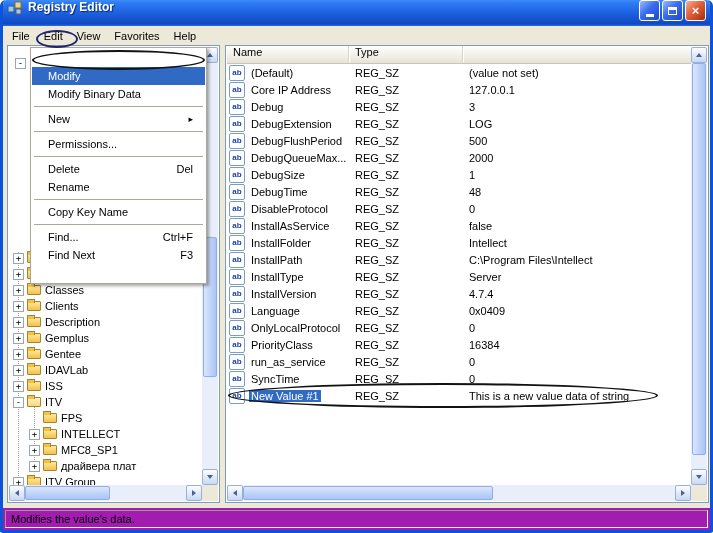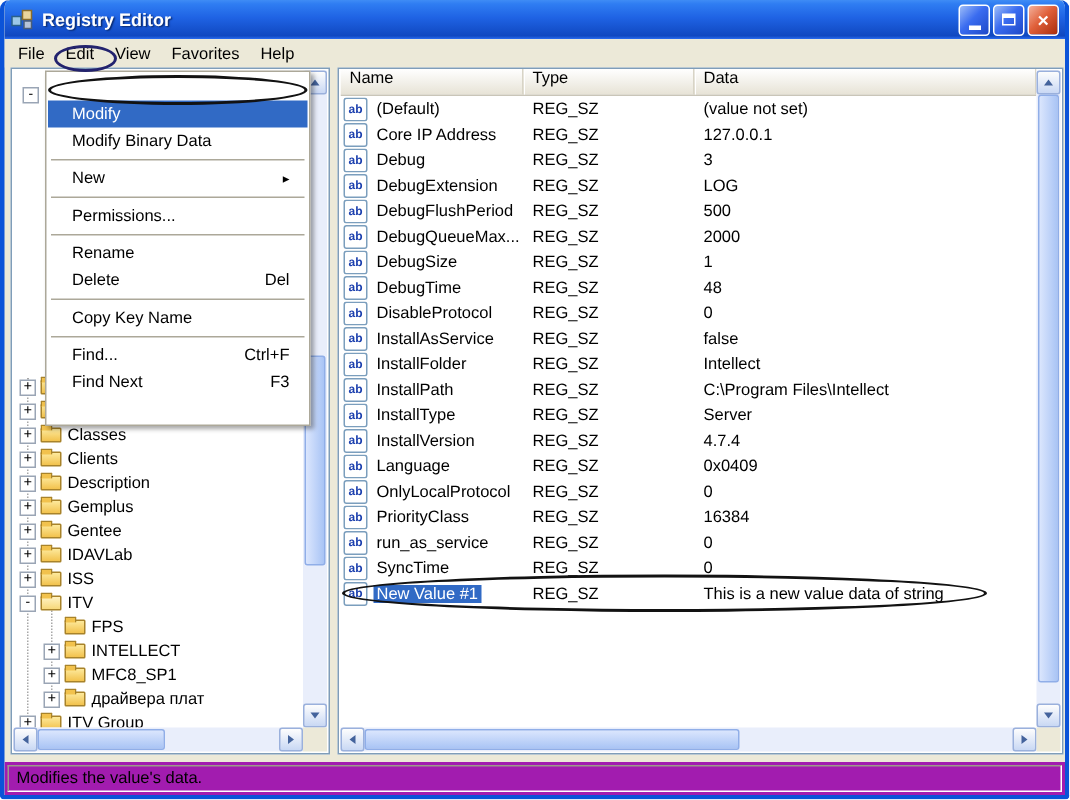--- a/index.html
+++ b/index.html
@@ -1,20 +1,20 @@
 <!DOCTYPE html>
 <html style="--sel: #316ac5; --ann: #121212; --tb-top: #3f8cf5; --tb-bottom: #1048c0;"><head>
 <meta charset="utf-8">
 <style>
   *{box-sizing:border-box;margin:0;padding:0}
   html,body{width:713px;height:533px;background:#fff;font-family:"Liberation Sans",sans-serif;font-size:11px;color:#000;overflow:hidden}
   .window{position:relative;width:713px;height:533px;background:#ece9d8;border:3px solid #0b53d8;border-top:0;border-radius:6px 6px 3px 3px;overflow:hidden}
 
   
-  .titlebar{position:absolute;left:0;top:0;right:0;height:26px;display:flex;align-items:center;padding:0 4px;
+  .titlebar{position:absolute;left:0;top:0;right:0;height:26px;display:flex;padding:0 4px;
     background:linear-gradient(180deg,var(--tb-top) 0%,#2f7df2 10%,#1f63e4 45%,var(--tb-bottom) 92%,#2a6cf0 100%);
     border-radius:4px 4px 0 0}
   .title-text{color:#fff;font-weight:bold;font-size:12px;margin-left:5px;text-shadow:1px 1px 1px #0a2a6e}
   .caption-buttons{margin-left:auto;display:flex;gap:2px}
   .cbtn{width:21px;height:21px;border:1px solid #fff;border-radius:3px;display:flex;align-items:center;justify-content:center;color:#fff}
   .cbtn.blue{background:linear-gradient(135deg,#9cbcf8 0%,#3a6cf0 45%,#1e48c8 100%)}
   .cbtn.red{background:linear-gradient(135deg,#f4b09a 0%,#e0603a 45%,#a82c0c 100%)}
   .glyph-min{width:8px;height:3px;background:#fff;margin-top:10px}
   .glyph-max{width:9px;height:8px;border:1px solid #fff;border-top:3px solid #fff}
   .glyph-close{font-size:13px;font-weight:bold;line-height:1}
@@ -222,21 +222,20 @@
         </div>
     </div>
     <div class="sb-corner"></div>
   </div>
 
   <div class="pane list-pane">
     <div class="pane-content">
       <div class="lv-header">
         <div class="lv-col col-name">Name</div>
         <div class="lv-col col-type">Type</div>
-        <div class="lv-col col-data">Data</div>
       </div>
       <div class="lv-rows">
           <div class="lv-row">
             <span class="cell-name">
               <span class="abicon">ab</span>
               <span class="ntext">(Default)</span>
             </span>
             <span class="cell-type">REG_SZ</span>
             <span class="cell-data">(value not set)</span>
           </div>
@@ -430,25 +429,25 @@
       <div class="menu-row">
         <span>New</span>
         <span class="subarrow">▸</span>
       </div>
       <div class="menu-sep"></div>
       <div class="menu-row">
         <span>Permissions...</span>
       </div>
       <div class="menu-sep"></div>
       <div class="menu-row">
-        <span>Rename</span>
-      </div>
-      <div class="menu-row">
         <span>Delete</span>
         <span class="shortcut">Del</span>
+      </div>
+      <div class="menu-row">
+        <span>Rename</span>
       </div>
       <div class="menu-sep"></div>
       <div class="menu-row">
         <span>Copy Key Name</span>
       </div>
       <div class="menu-sep"></div>
       <div class="menu-row">
         <span>Find...</span>
         <span class="shortcut">Ctrl+F</span>
       </div>

